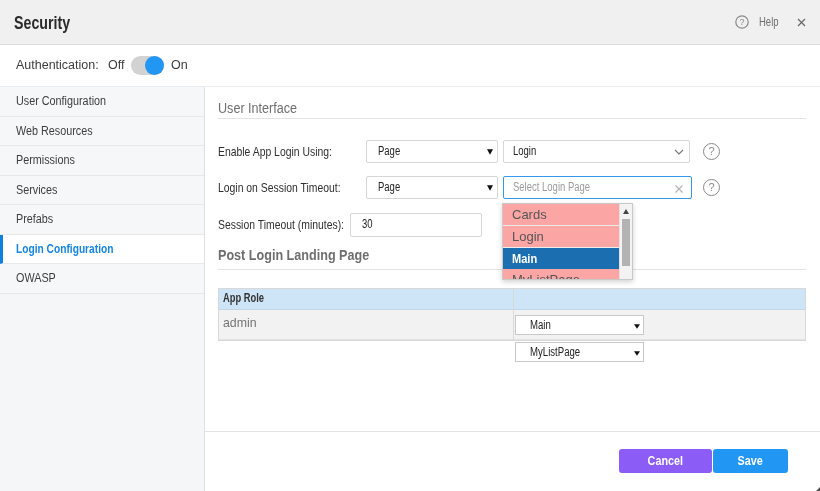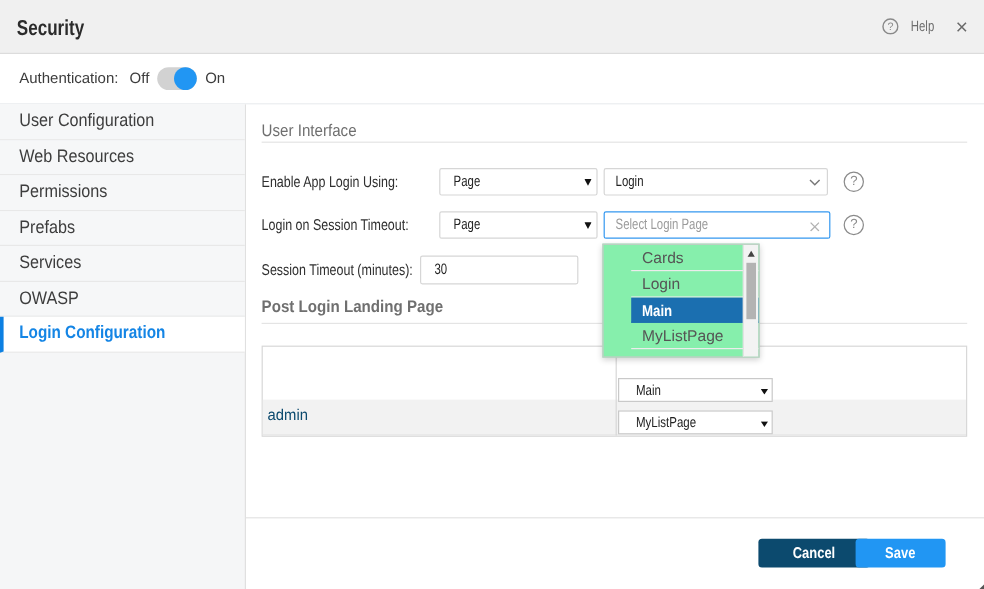--- a/index.html
+++ b/index.html
@@ -14,21 +14,21 @@
 .hdr .help-txt { position:absolute; left:759px; top:0; line-height:44px; font-size:12.5px; color:#6e6e6e; transform:scaleX(0.76); transform-origin:0 50%; }
 
 
 .authrow { position:absolute; left:0; top:45px; width:820px; height:42px; background:#fff; border-bottom:1px solid #eaedef; }
 .authrow div { position:absolute; top:0; line-height:41px; font-size:12.5px; color:#3c3c3c; }
 .toggle { position:absolute; left:131px; top:56px; width:33px; height:19px; background:#d2d2d2; border-radius:10px; }
 .toggle .knob { position:absolute; left:14px; top:0; width:19px; height:19px; background:#2196f3; border-radius:50%; }
 
 
 .sidebar { position:absolute; left:0; top:87px; width:205px; height:404px; background:#f5f6f7; border-right:1px solid #e0e0e0; }
-.sitem { height:29.5px; border-bottom:1px solid #e8e8e8; line-height:28.5px; padding-left:16px; font-size:15px; color:#3d3d3d; background:#f6f7f8; }
+.sitem { height:29.5px; border-bottom:1px solid #e8e8e8; line-height:28.5px; padding-left:16px; font-size:12px; color:#3d3d3d; background:#f6f7f8; }
 .sitem .sq { transform:scaleX(0.90); }
 .sitem.active { background:#fff; border-left:3px solid #0d80e2; padding-left:13px; color:#1485e5; font-weight:bold; }
 .sitem.active .sq { transform:scaleX(0.85); }
 
 
 .sect { position:absolute; left:218px; font-size:14px; color:#6f6f6f; }
 .sect .sq { transform:scaleX(0.90); }
 .rule { position:absolute; left:218px; width:588px; height:1px; background:#e4e4e4; }
 
 
@@ -36,44 +36,44 @@
 .flabel .sq { transform:scaleX(0.80); }
 
 
 .sel, .inp { position:absolute; background:#fff; border:1px solid #d6d6d6; border-radius:2px; font-size:12.5px; color:#222; }
 .sel .txt, .inp .txt { position:absolute; left:11px; top:0; line-height:21px; transform:scaleX(0.76); transform-origin:0 50%; white-space:nowrap; }
 
 
 .helpc { position:absolute; width:17px; height:17px; border:1.5px solid #8a8a8a; border-radius:50%; color:#8a8a8a; font-size:11px; text-align:center; line-height:14px; }
 
 
-.dd { position:absolute; left:502px; top:203px; width:131px; height:95px; background:#86efac; border:1px solid #c8c8c8; box-shadow:0 2px 5px rgba(0,0,0,0.18); overflow:hidden; z-index:20;padding-left:23px; }
+.dd { position:absolute; left:502px; top:203px; width:131px; height:77px; background:#fca5a5; border:1px solid #c8c8c8; box-shadow:0 2px 5px rgba(0,0,0,0.18); overflow:hidden; z-index:20; }
 .dd-item { height:21.8px; border-bottom:1px solid #ececec; line-height:21.8px; padding-left:9px; font-size:13px; color:#555; width:118px; }
 .dd-item.sel2 { background:#1b6fb0; color:#fff; font-weight:bold; border-bottom:1px solid #1b6fb0; }
 .dd-item.sel2 .sq { transform:scaleX(0.85); }
 .sb { position:absolute; right:0; top:0; width:13px; height:105px; background:#f3f3f3; border-left:1px solid #e2e2e2; }
 .sb .up { position:absolute; left:2.5px; top:5px; width:0; height:0; border-left:3.5px solid transparent; border-right:3.5px solid transparent; border-bottom:5px solid #444; }
 .sb .dn { position:absolute; left:2.5px; bottom:3px; width:0; height:0; border-left:3.5px solid transparent; border-right:3.5px solid transparent; border-top:5px solid #444; }
 .sb .thumb { position:absolute; left:2px; top:15px; width:8px; height:47px; background:#b3b3b3; }
 
 
 .tbl { position:absolute; left:218px; top:288px; width:588px; border:1px solid #d8d8d8; }
 .thead { height:20.5px; background:#cde5f7; border-bottom:1px solid #c3d6e6; line-height:19.5px; padding-left:4px; font-size:12px; font-weight:bold; color:#333; }
 .thead .sq { transform:scaleX(0.78); }
-.trow { line-height:27px; padding-left:4px; font-size:13px; color:#0c4a6e; border-bottom:1px solid #e3e3e3;margin-top:44px; }
+.trow { line-height:27px; padding-left:4px; font-size:13px; color:#737373; border-bottom:1px solid #e3e3e3; }
 .trow .sq { transform:scaleX(0.95); }
 .coldiv { position:absolute; left:294px; top:0; bottom:0; width:1px; background:#d8d8d8; }
 .tsel { position:absolute; width:129px; height:20px; background:#fff; border:1px solid #c9c9c9; font-size:12px; color:#222; }
 .tsel .txt { position:absolute; left:14px; top:0; line-height:18px; transform:scaleX(0.80); transform-origin:0 50%; white-space:nowrap; }
 
 
 .footline { position:absolute; left:205px; top:431px; width:615px; height:1px; background:#e3e3e3; }
 .btn { position:absolute; top:449px; height:24px; border-radius:3px; color:#fff; font-size:13px; font-weight:bold; text-align:center; line-height:24px; }
 .btn .sq { transform:scaleX(0.83); transform-origin:50% 50%; }
-.btn.cancel { left:619px; width:93px; background:#0c4a6e;margin-left:13px; }
+.btn.cancel { left:619px; width:93px; background:#8b5cf6; }
 .btn.save { left:713px; width:75px; background:#2196f3; }
 </style>
 </head>
 <body>
 
 <div class="hdr">
   <div class="title">Security</div>
   <svg class="abs" style="left:735px; top:15px;" width="14" height="14" viewBox="0 0 14 14">
     <circle cx="7" cy="7" r="6.2" fill="none" stroke="#8a8a8a" stroke-width="1.2"></circle>
     <text x="7" y="10" text-anchor="middle" font-size="9" fill="#8a8a8a" font-family="Liberation Sans">?</text>
@@ -90,24 +90,24 @@
   <div style="left:171px;">On</div>
 </div>
 <div class="toggle">
     <div class="knob"></div>
   </div>
 
 <div class="sidebar">
   <div class="sitem"><span class="sq">User Configuration</span></div>
   <div class="sitem"><span class="sq">Web Resources</span></div>
   <div class="sitem"><span class="sq">Permissions</span></div>
+  <div class="sitem"><span class="sq">Services</span></div>
   <div class="sitem"><span class="sq">Prefabs</span></div>
-  <div class="sitem"><span class="sq">Services</span></div>
+  <div class="sitem active"><span class="sq">Login Configuration</span></div>
   <div class="sitem"><span class="sq">OWASP</span></div>
-  <div class="sitem active"><span class="sq">Login Configuration</span></div>
 </div>
 
 <div class="sect" style="top:100px;"><span class="sq">User Interface</span></div>
 <div class="rule" style="top:118px;"></div>
 
 <div class="flabel" style="top:140px;"><span class="sq">Enable App Login Using:</span></div>
 <div class="sel" style="left:366px; top:140px; width:132px; height:23px;">
   <span class="txt">Page</span>
   <svg class="abs" style="right:4px; top:8.3px;" width="6" height="6" viewBox="0 0 6 6">
       <polygon points="0,0.2 6,0.2 3,5.8" fill="#111"></polygon>
@@ -138,20 +138,21 @@
 
 <div class="flabel" style="top:213px;"><span class="sq">Session Timeout (minutes):</span></div>
 <div class="inp" style="left:350px; top:213px; width:132px; height:23.5px;">
   <span class="txt">30</span>
 </div>
 
 <div class="sect" style="top:247px;font-weight:bold;"><span class="sq">Post Login Landing Page</span></div>
 <div class="rule" style="top:269px;"></div>
 
 <div class="tbl">
+  <div class="thead"><span class="sq">App Role</span></div>
   <div class="trow" style="background:#f2f2f2; height:30px; line-height:25px;"><span class="sq">admin</span></div>
   <div class="coldiv"></div>
 </div>
 <div class="tsel" style="left:515px; top:315px;">
   <span class="txt">Main</span>
   <svg class="abs" style="right:3.5px; top:7.6px;" width="6" height="5" viewBox="0 0 6 5">
       <polygon points="0,0.2 6,0.2 3,4.8" fill="#111"></polygon>
     </svg>
 </div>
 <div class="tsel" style="left:515px; top:342px;">

